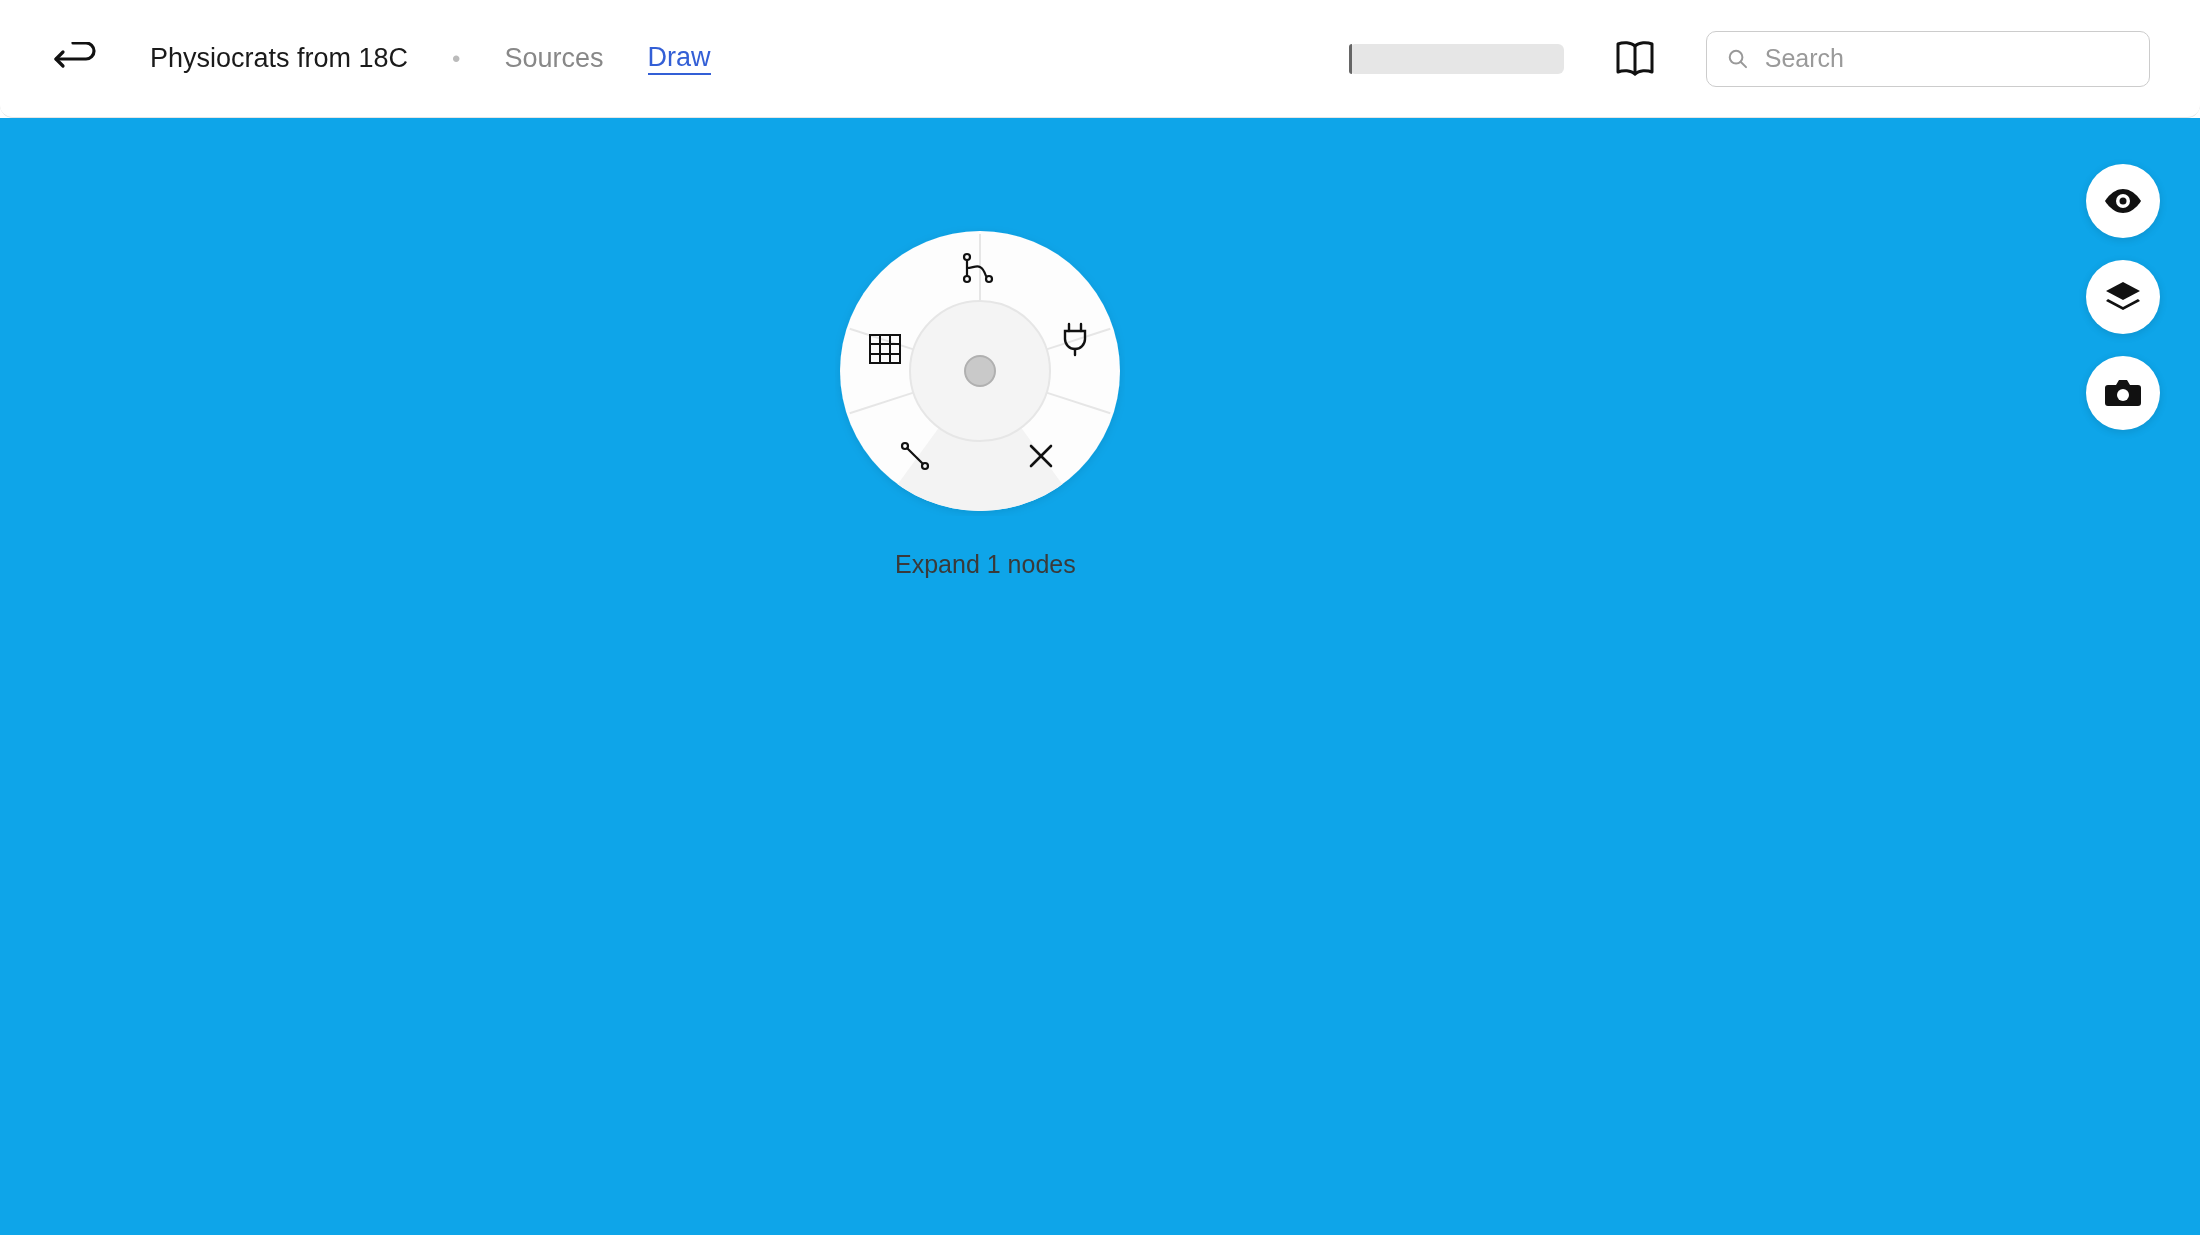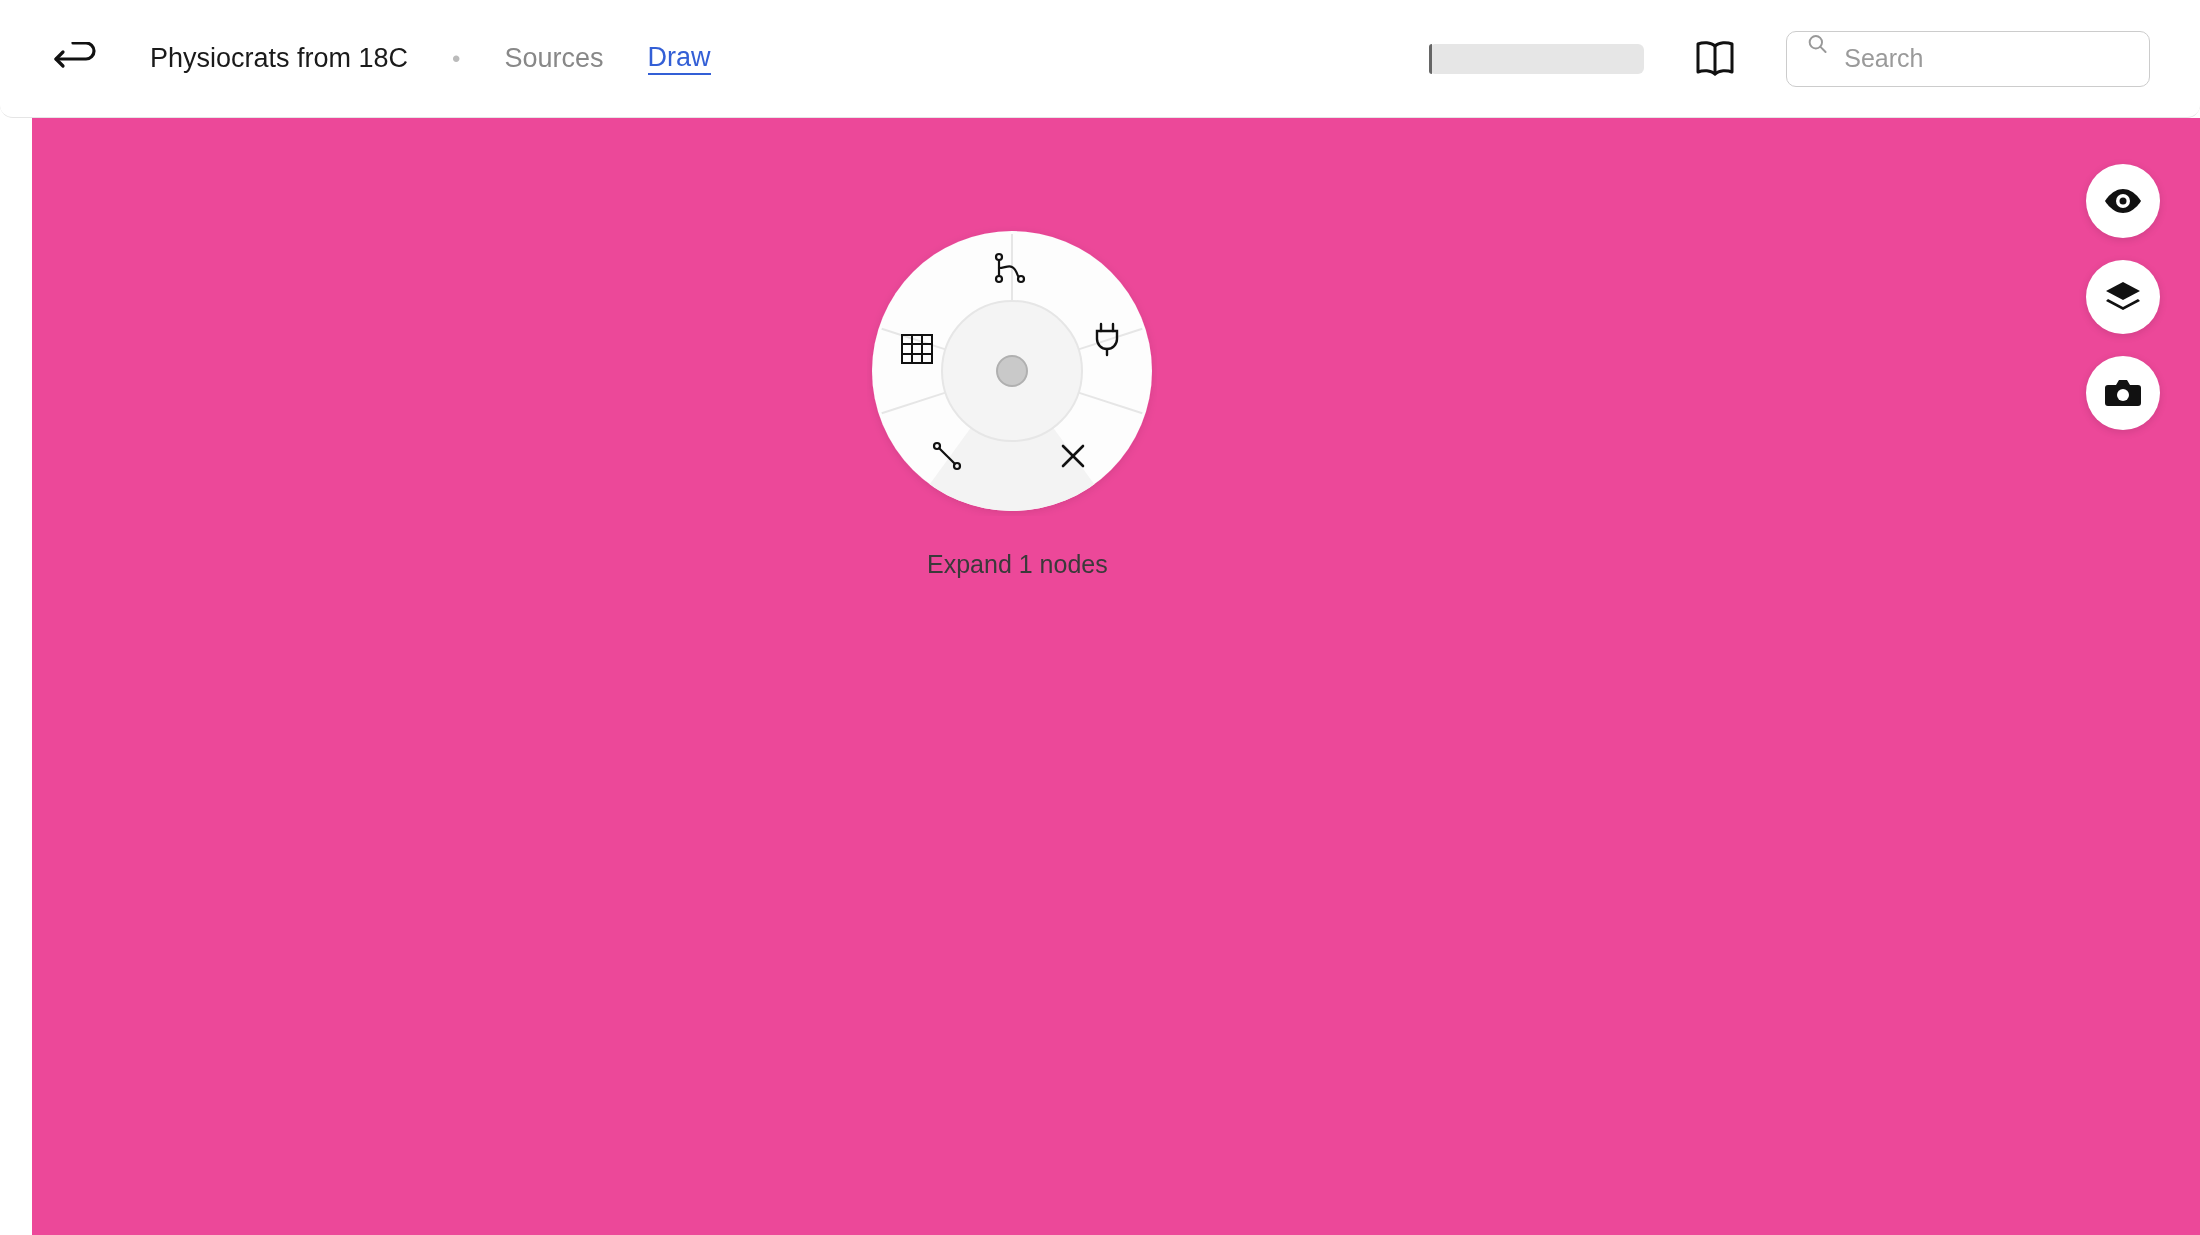--- a/index.html
+++ b/index.html
@@ -54,39 +54,38 @@
     background: #666;
     border-radius: 6px 0 0 6px;
   }
   .book-btn {
     width: 42px; height: 42px;
     display: flex; align-items: center; justify-content: center;
     cursor: pointer;
     margin-right: 30px;
   }
   .search-wrap {
-    display: flex; 
+    display: flex; align-items: center;
     border: 1.5px solid #ccc;
     border-radius: 10px;
-    height: 56px; width: 364px;
+    height: 56px; width: 444px;
     padding: 0 20px;
   }
   .search-wrap svg { margin-right: 16px; }
   .search-wrap input {
     border: none; outline: none; background: transparent;
     font-size: 25px; color: #222; width: 100%;
   }
   .search-wrap input::placeholder { color: #9a9a9a; }
 
   
   .canvas {
     position: absolute;
     top: 118px; left: 0; right: 0; bottom: 0;
-    background: #ec4899;
-    margin-left: 32px;
+    background: #0ea5e9;
   }
 
   
   .radial {
     position: absolute;
     left: 835px; top: 108px;
     width: 290px; height: 290px;
   }
   .radial svg.ring { position: absolute; top: 0; left: 0; }
   .radial .center-dot {

